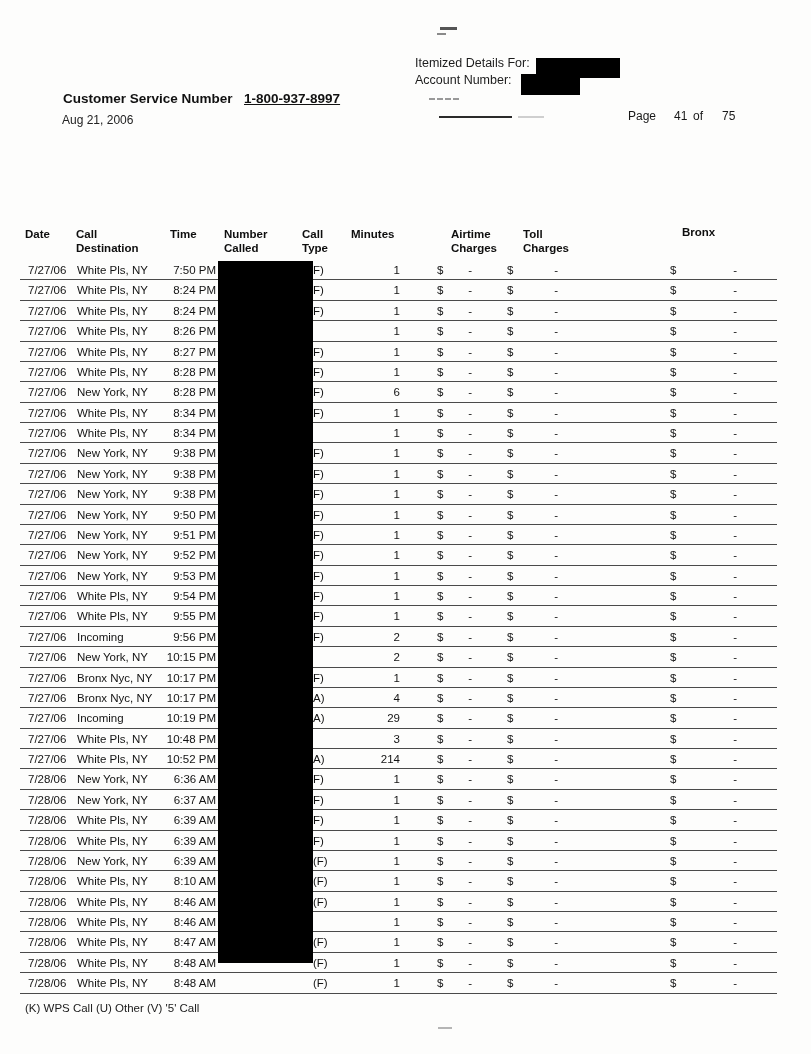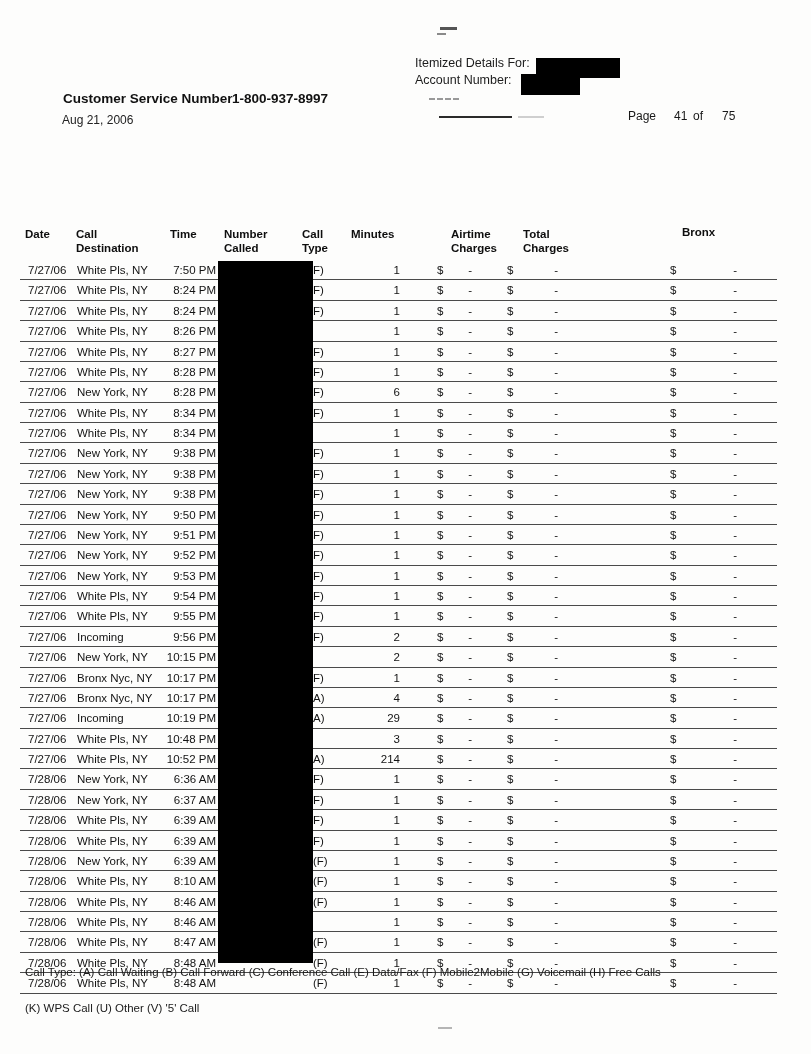--- a/index.html
+++ b/index.html
@@ -67,21 +67,21 @@
 
   <div class="abs art" style="left:440px;top:27px;width:17px;height:3px;background:#555;"></div>
   <div class="abs art" style="left:437px;top:33px;width:9px;height:2px;background:#8a8a8a;"></div>
 
   <div class="abs lbl-sm" style="left:415px;top:56px;">Itemized Details For:</div>
   <div class="abs lbl-sm" style="left:415px;top:73px;">Account Number:</div>
   <div class="abs redact" style="left:536px;top:58px;width:84px;height:20px;"></div>
   <div class="abs redact" style="left:521px;top:74px;width:59px;height:21px;"></div>
 
   <div class="abs cs-label" style="left:63px;top:91px;">Customer Service Number</div>
-  <div class="abs cs-number" style="left:232px;top:91px;">1-800-937-8997</div>
+  <div class="abs cs-number" style="left:244px;top:91px;text-decoration:underline;">1-800-937-8997</div>
   <div class="abs stmt-date" style="left:62px;top:113px;">Aug 21, 2006</div>
 
   <div class="abs" style="left:429px;top:98px;width:30px;height:0;border-top:2px dashed #999;"></div>
   <div class="abs" style="left:439px;top:116px;width:73px;height:2px;background:#2a2a2a;"></div>
   <div class="abs" style="left:518px;top:116px;width:26px;height:2px;background:#cfcfcf;"></div>
 
   <div>
     <span class="abs pg" style="left:628px;top:109px;">Page</span>
     <span class="abs pg" style="left:674px;top:109px;">41</span>
     <span class="abs pg" style="left:693px;top:109px;">of</span>
@@ -108,21 +108,21 @@
     <span>Type</span>
   </div>
   <div class="colhead ch-min">
     <span>Minutes</span>
   </div>
   <div class="colhead ch-air">
     <span>Airtime</span>
     <span>Charges</span>
   </div>
   <div class="colhead ch-toll">
-    <span>Total</span>
+    <span>Toll</span>
     <span>Charges</span>
   </div>
   <div class="colhead ch-total">
     <span>Bronx</span>
   </div>
 
   <div class="t-body">
       <div class="t-row">
         <span class="cell c-date">7/27/06</span>
         <span class="cell c-dest">White Pls, NY</span>
@@ -588,18 +588,17 @@
         <span class="cell c-dash1">-</span>
         <span class="cell c-cur2">$</span>
         <span class="cell c-dash2">-</span>
         <span class="cell c-cur3">$</span>
         <span class="cell c-dash3">-</span>
       </div>
     </div>
 
   <div class="redact-col"></div>
 
-  <div class="footnote" style="top:966px;">Call Type: (A) Call Waiting (B) Call Forward (C) Conference Call (E) Data/Fax (F) Mobile2Mobile (G) Voicemail (H) Free Calls</div>
   <div class="footnote" style="top:1002px;">(K) WPS Call (U) Other (V) '5' Call</div>
 
   <div class="abs" style="left:438px;top:1027px;width:14px;height:2px;background:#b5b5b5;"></div>
 
 </div>
 
 </body></html>

